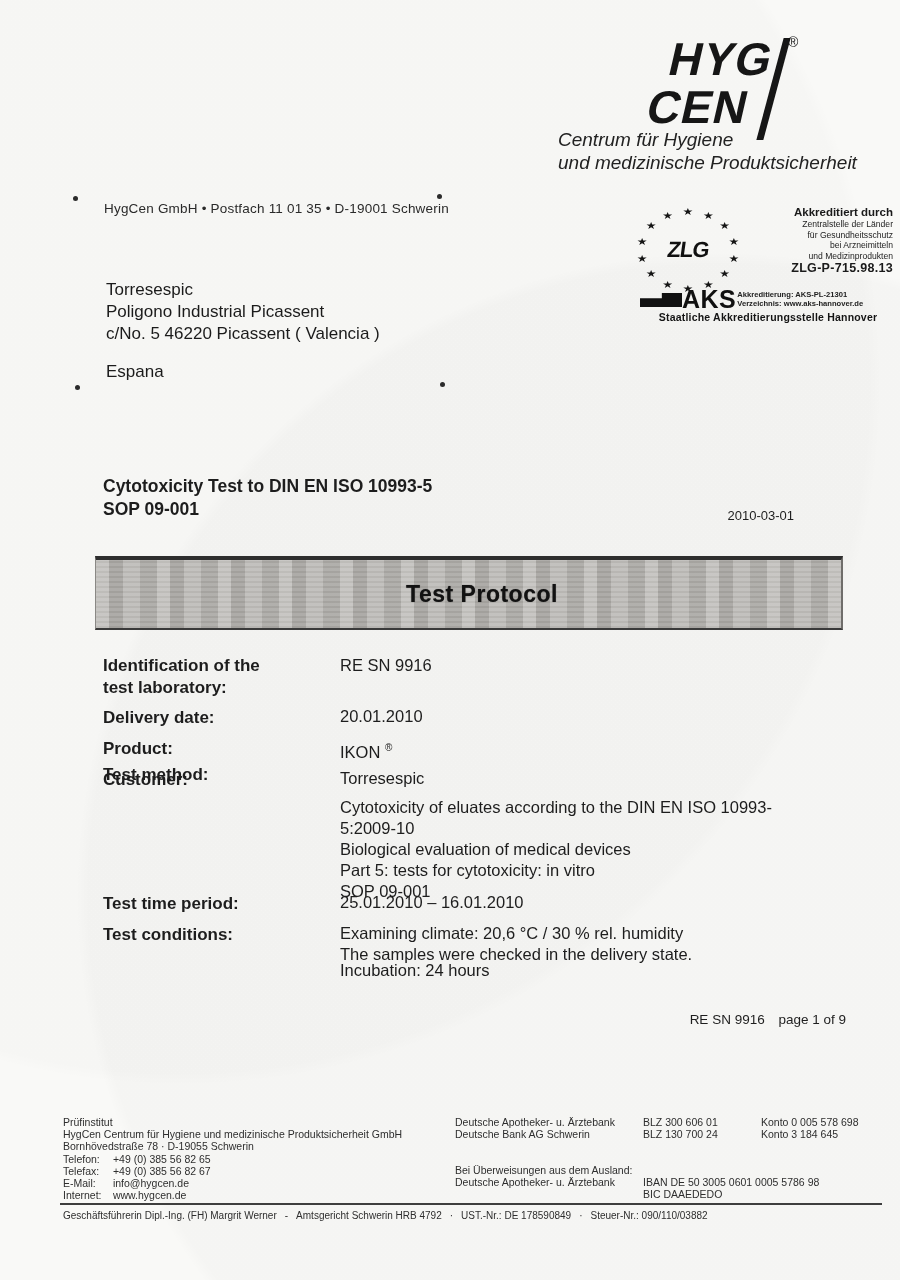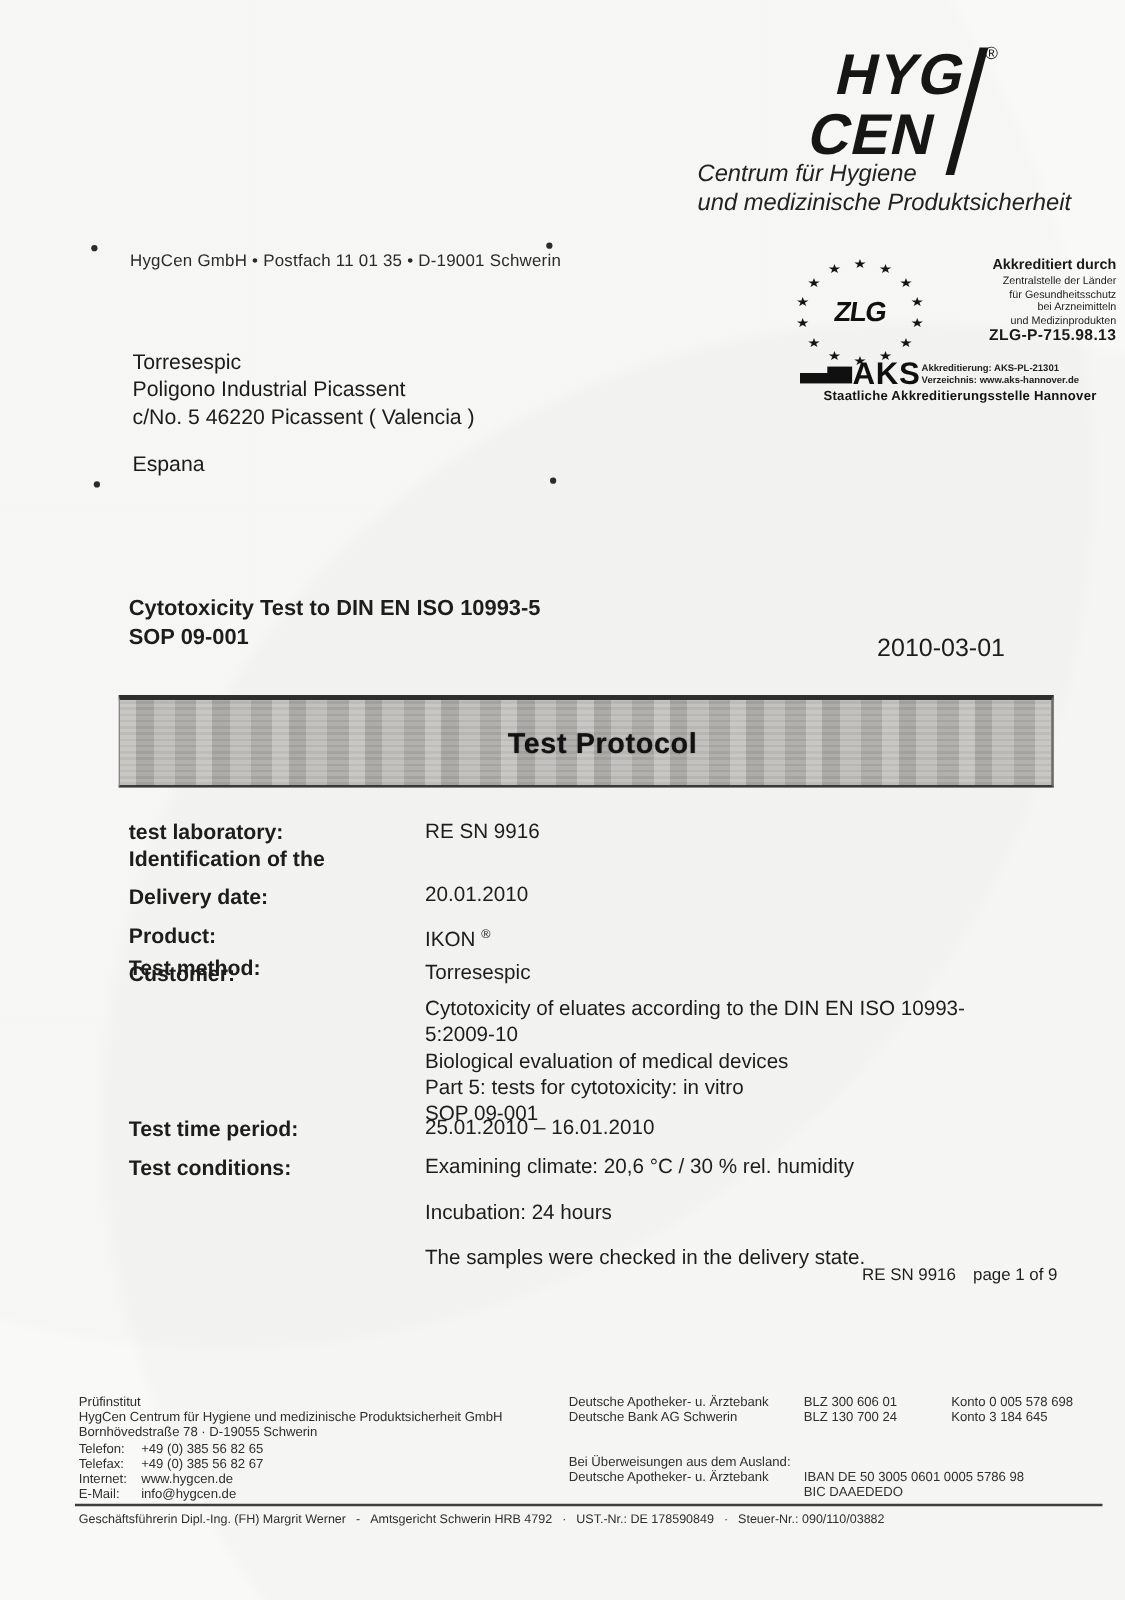--- a/index.html
+++ b/index.html
@@ -53,21 +53,21 @@
   .aks-mini { margin-left:1px; margin-top:3px; }
   .aks-mini div { font-size:7.6px; font-weight:700; line-height:8.8px; color:#222; white-space:nowrap; }
   .aks-bottom { font-weight:700; font-size:10.5px; letter-spacing:.2px; margin-top:1px; color:#141414; white-space:nowrap;text-align:center; }
 
   
   .recipient { left:106px; top:279px; font-size:17px; line-height:22px; color:#1b1b1b; }
   .country { left:106px; top:362px; font-size:17px; color:#1b1b1b; }
 
   
   .subject { left:103px; top:475px; font-weight:700; font-size:17.5px; line-height:22.5px; }
-  .doc-date { top:508px; right:96px; font-size:20px; }
+  .doc-date { top:508px; right:106px; font-size:13px; }
 
   
   .banner { left:95px; top:556px; width:748px; height:74px;
     background-color:#b7b5b1;
     background-image:
       repeating-linear-gradient(90deg, rgba(255,255,255,.20) 0 13px, rgba(0,0,0,.07) 13px 27px, rgba(255,255,255,.12) 27px 44px, rgba(0,0,0,.05) 44px 61px),
       repeating-linear-gradient(0deg, rgba(0,0,0,.05) 0 2px, rgba(255,255,255,.06) 2px 5px);
     border-top:4px solid #2e2e2e; border-bottom:2px solid #3a3a3a;
     border-left:1px solid #8a8885; border-right:2px solid #6f6d6a;
     display:flex; align-items:center; justify-content:center; }
@@ -168,22 +168,22 @@
     <div>Cytotoxicity Test to DIN EN ISO 10993-5</div>
     <div>SOP 09-001</div>
   </div>
   <div class="abs doc-date">2010-03-01</div>
 
   <div class="abs banner">
     <div class="banner-title">Test Protocol</div>
   </div>
 
   <div class="d-label" style="top:655px;">
+    <div>Identification of the</div>
     <div>test laboratory:</div>
-    <div>Identification of the</div>
   </div>
   <div class="d-value" style="top:655px;">RE SN 9916</div>
 
   <div class="d-label" style="top:707px;">Delivery date:</div>
   <div class="d-value" style="top:706px;">20.01.2010</div>
 
   <div class="d-label" style="top:738px;">Product:</div>
   <div class="d-value" style="top:737px;">
     <span>IKON</span>
     <span class="sup">®</span>
@@ -200,46 +200,46 @@
     <div>Part 5: tests for cytotoxicity: in vitro</div>
     <div>SOP 09-001</div>
   </div>
 
   <div class="d-label" style="top:893px;">Test time period:</div>
   <div class="d-value" style="top:892px;">25.01.2010 – 16.01.2010</div>
 
   <div class="d-label" style="top:924px;">Test conditions:</div>
   <div class="d-value" style="top:923px;">Examining climate: 20,6 °C / 30 % rel. humidity</div>
   <div class="d-value" style="top:960px;">Incubation: 24 hours</div>
-  <div class="d-value" style="top:996px;">The samples were checked in the delivery state.</div>
+  <div class="d-value" style="top:944px;">The samples were checked in the delivery state.</div>
 
   <div class="abs page-ref">
     <span>RE SN 9916</span>
     <span>page 1 of 9</span>
   </div>
 
   <div class="abs foot inst">
     <div>Prüfinstitut</div>
     <div>HygCen Centrum für Hygiene und medizinische Produktsicherheit GmbH</div>
     <div>Bornhövedstraße 78  ·  D-19055 Schwerin</div>
     <div>
       <span class="contact-label">Telefon:</span>
       <span>+49 (0) 385 56 82 65</span>
     </div>
     <div>
       <span class="contact-label">Telefax:</span>
       <span>+49 (0) 385 56 82 67</span>
     </div>
     <div>
+      <span class="contact-label">E-Mail:</span>
+      <span>info@hygcen.de</span>
+    </div>
+    <div>
       <span class="contact-label">Internet:</span>
       <span>www.hygcen.de</span>
-    </div>
-    <div>
-      <span class="contact-label">E-Mail:</span>
-      <span>info@hygcen.de</span>
     </div>
   </div>
 
   <div class="abs foot banks">
     <div class="bank-row">
       <span class="bank-name">Deutsche Apotheker- u. Ärztebank</span>
       <span class="bank-blz">BLZ 300 606 01</span>
       <span>Konto 0 005 578 698</span>
     </div>
     <div class="bank-row">

